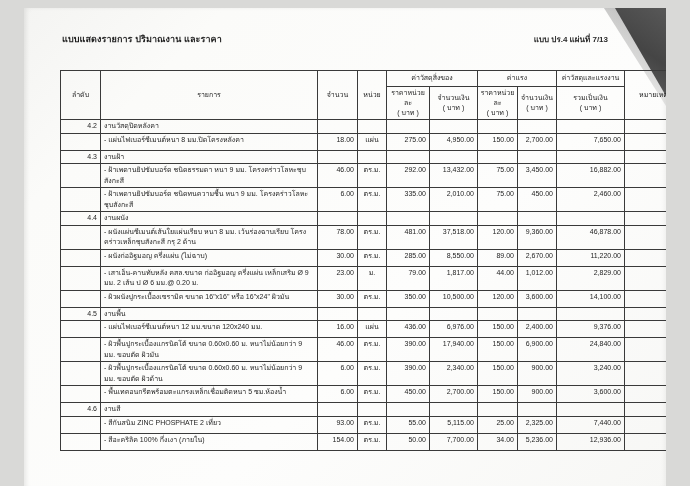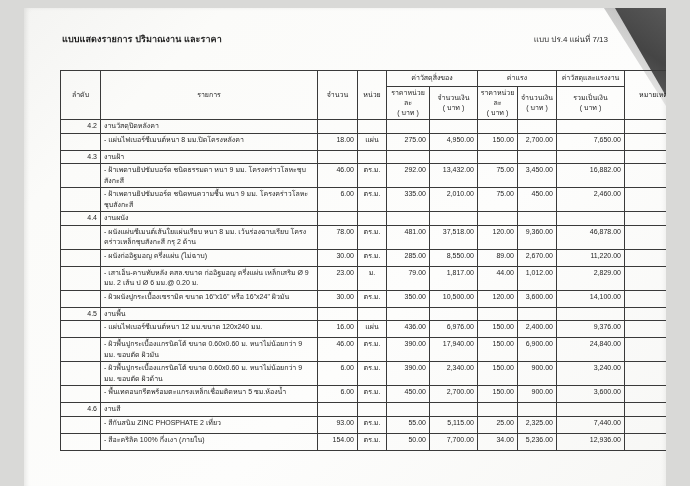--- a/index.html
+++ b/index.html
@@ -31,21 +31,21 @@
   .doc-header{
     position:absolute;left:38px;right:34px;top:24px;
   }
   .header-row1{
     display:flex;justify-content:space-between;align-items:flex-end;
   }
   .title{
     font-size:9px;font-weight:bold;letter-spacing:.1px;color:#1d1d1d;
   }
   .form-ref{
-    font-size:8px;color:#2a2a2a;margin-right:24px;white-space:nowrap;
+    font-size:8px;color:#2a2a2a;margin-right:24px;white-space:nowrap;font-weight:bold;
   }
   .header-row2{
     font-size:8.5px;font-weight:bold;color:#1d1d1d;
     margin-top:2px;padding-left:12px;line-height:1.5;
   }
   table.boq{
     position:absolute;left:36px;top:62px;
     width:622px;
     border-collapse:collapse;
     table-layout:fixed;

